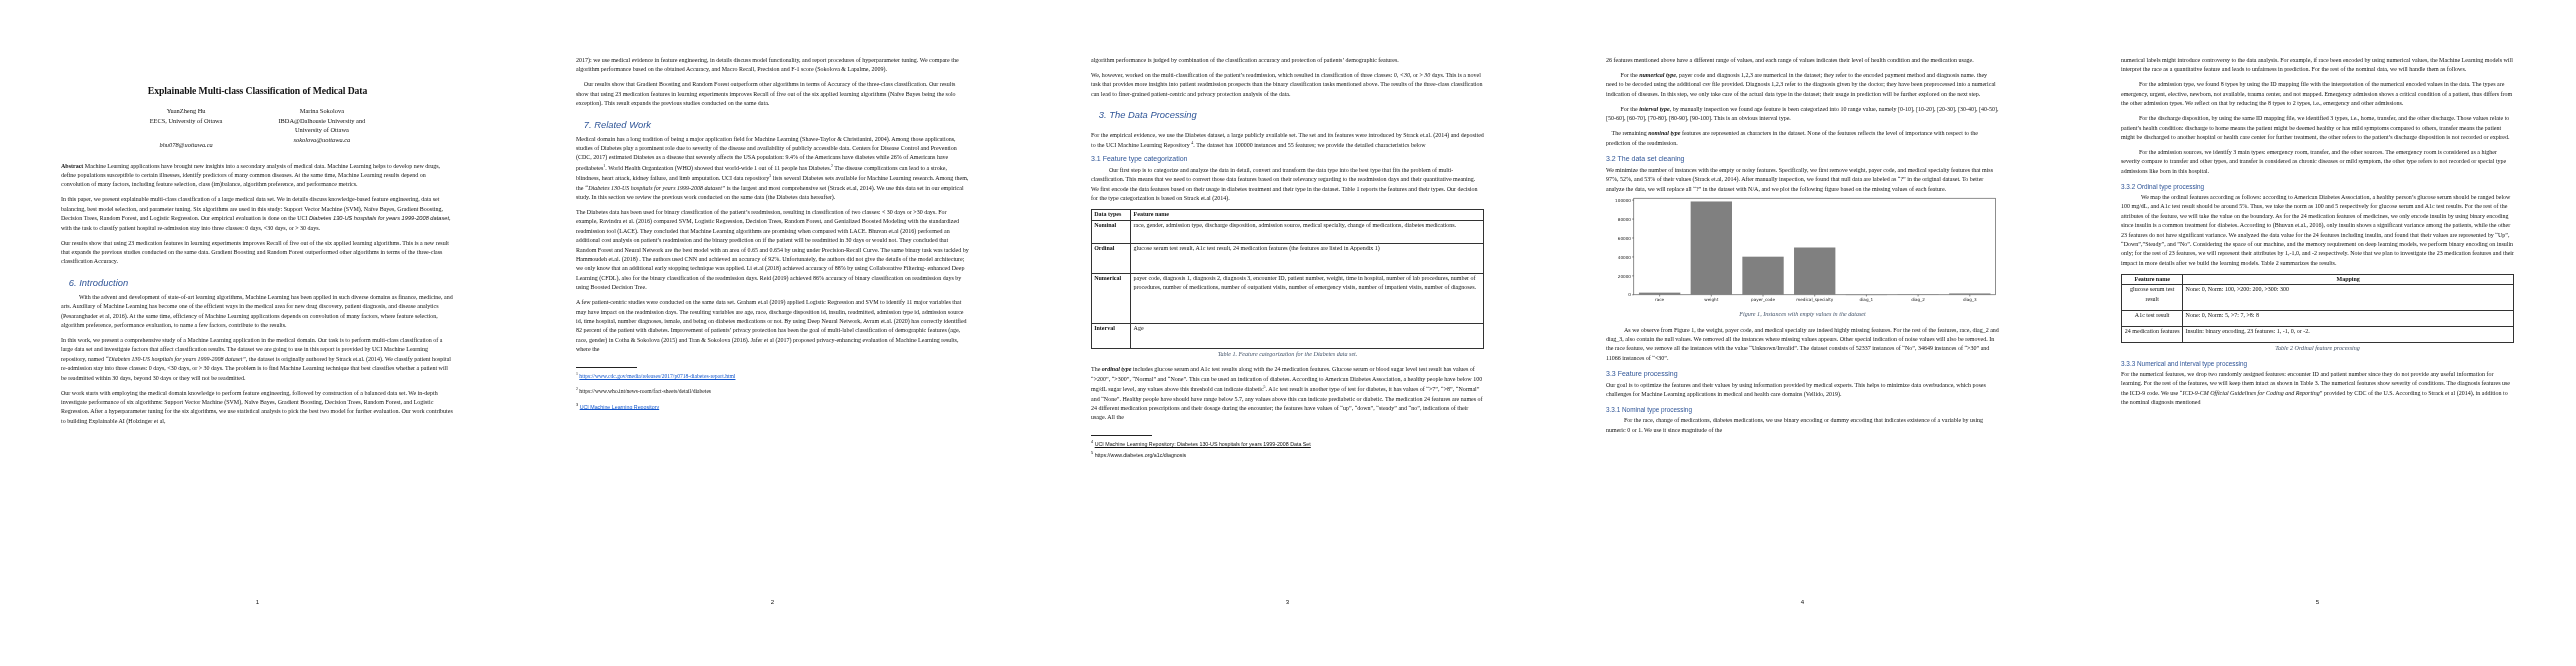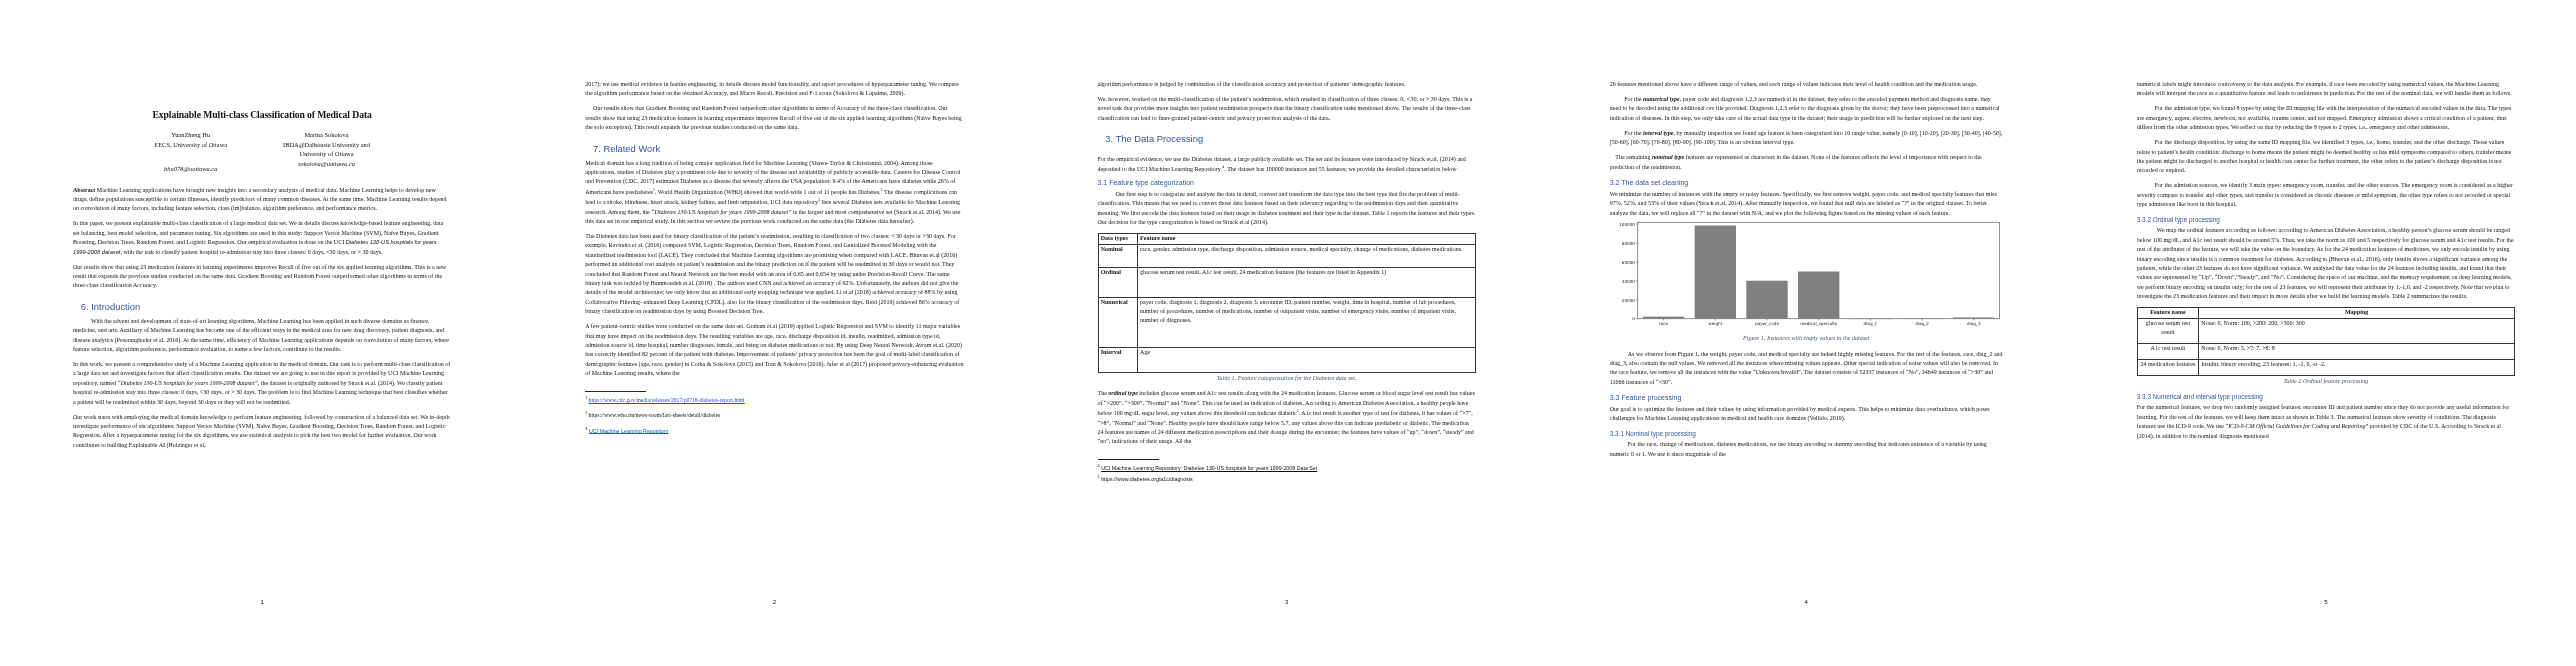--- a/index.html
+++ b/index.html
@@ -1,24 +1,24 @@
 <!DOCTYPE html>
 <html style="font-size:9px"><head>
 <meta charset="utf-8">
 <style>
   html, body { margin: 0; padding: 0; background: #ffffff; }
   body { width: 2576px; height: 667px; overflow: hidden; font-family: "Liberation Serif", serif; color: #111; }
   .strip { display: flex; width: 2576px; height: 667px; }
-  .page { position: relative; width: 515px; height: 507px; box-sizing: border-box; padding: 80px 61px 0 61px; font-size: 6px; line-height: 1.57; margin-left: 12px; }
+  .page { position: relative; width: 515px; height: 507px; box-sizing: border-box; padding: 56px 61px 0 61px; font-size: 6px; line-height: 1.57; }
   .page p { margin: 0 0 5.6px 0; text-align: left; }
   .indent { text-indent: 18px; }
   .title { font-family: "Liberation Serif", serif; font-weight: bold; font-size: 9.7px; text-align: center; margin: 27px 0 7.8px 0; letter-spacing: -0.1px; }
   .authors { display: flex; justify-content: center; gap: 56px; font-size: 6.4px; text-align: center; line-height: 1.5; margin-bottom: 12.2px; }
   .authors .email { font-style: italic; margin-top: 5.6px; }
-  h2.sec { font-family: "Liberation Sans", sans-serif; font-weight: normal; color: #2f5597; font-size: 9.4px; margin: 9px 0 2.2px 7.8px; }
+  h2.sec { font-family: "Liberation Sans", sans-serif; font-weight: normal; color: #2f5597; font-size: 9.4px; margin: 9px 0 2.2px 7.8px; font-style: italic; }
   h3.sub { font-family: "Liberation Sans", sans-serif; font-weight: normal; color: #2f5597; font-size: 7px; margin: 3.3px 0 1.1px 0; }
   .it { font-style: italic; }
   .bi { font-weight: bold; font-style: italic; }
   .b { font-weight: bold; }
   .page-num { position: absolute; left: 0; right: 0; top: 597px; text-align: center; font-family: "Liberation Sans", sans-serif; font-size: 6.1px; }
   .fn-rule { width: 61px; border-top: 0.6px solid #222; margin: 12.2px 0 3.3px 0; }
   .fn { font-size: 5.6px; margin: 0 0 5.6px 0; }
   .fn a { color: #1155cc; text-decoration: underline; }
   .fn.sans { font-family: "Liberation Sans", sans-serif; font-size: 5.3px; margin-bottom: 1.7px; }
   .fn.sans a { color: #111; }

